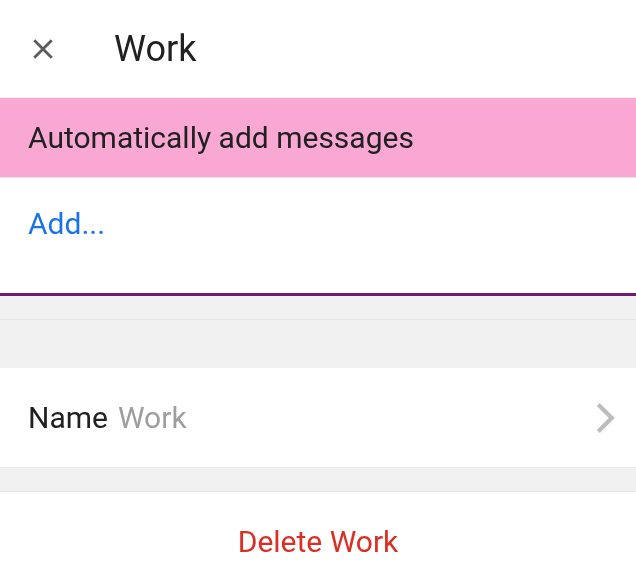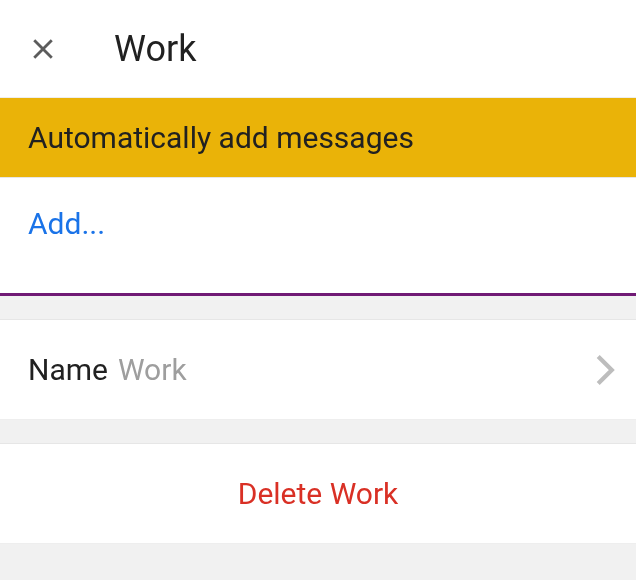--- a/index.html
+++ b/index.html
@@ -36,21 +36,21 @@
       width: 30px;
       height: 30px;
     }
     .header-title {
       font-size: 36px;
       font-weight: 400;
       color: #212121;
       margin-left: 56px;
     }
     .section-header {
-      background: #eab308;
+      background: #f9a8d4;
       padding: 22px 28px;
       font-size: 30px;
       color: #212121;
       border-bottom: 1px solid #e6e6e6;
     }
     .add-row {
       background: #ffffff;
       padding: 28px 28px 52px 28px;
       border-bottom: 3px solid #701a75;
     }
@@ -64,20 +64,21 @@
       background: #f1f1f1;
       border-bottom: 1px solid #e6e6e6;
     }
     .name-row {
       background: #ffffff;
       padding: 32px 20px 32px 28px;
       border-bottom: 1px solid #eeeeee;
       display: flex;
       align-items: center;
       cursor: pointer;
+      margin-top: 48px;
     }
     .name-label {
       font-size: 30px;
       color: #212121;
     }
     .name-value {
       font-size: 30px;
       color: #9e9e9e;
       margin-left: 10px;
       flex: 1;

